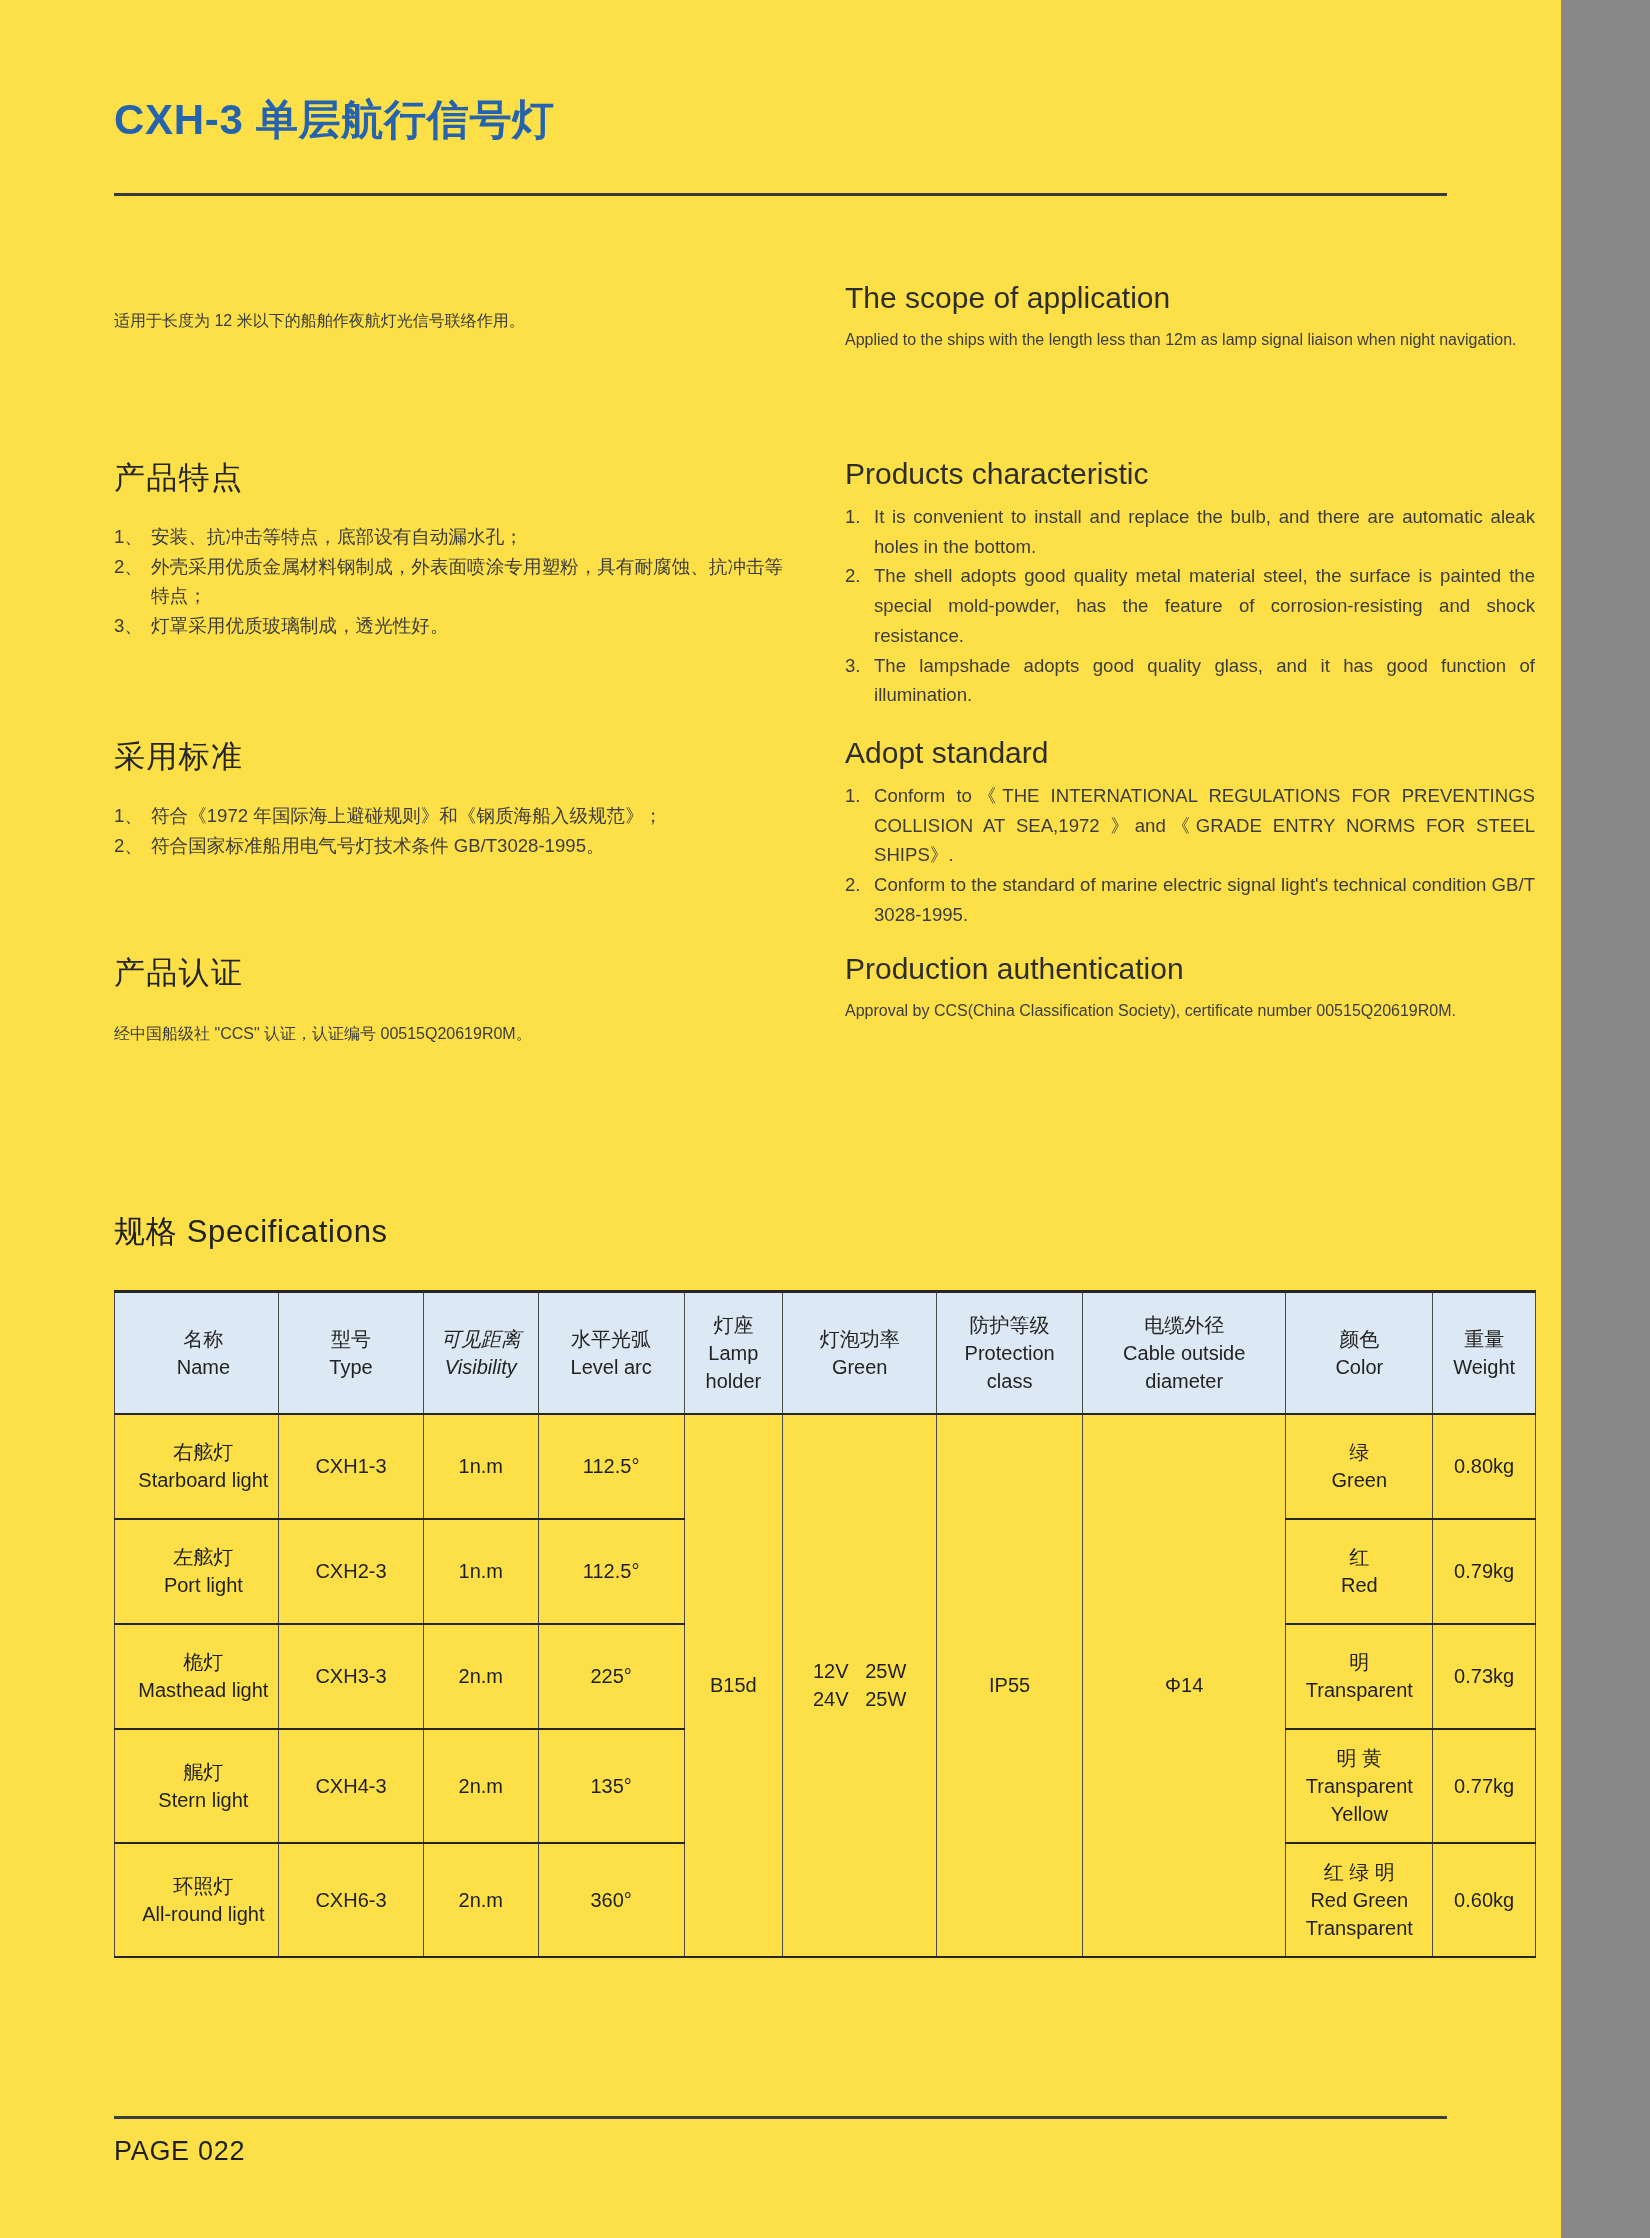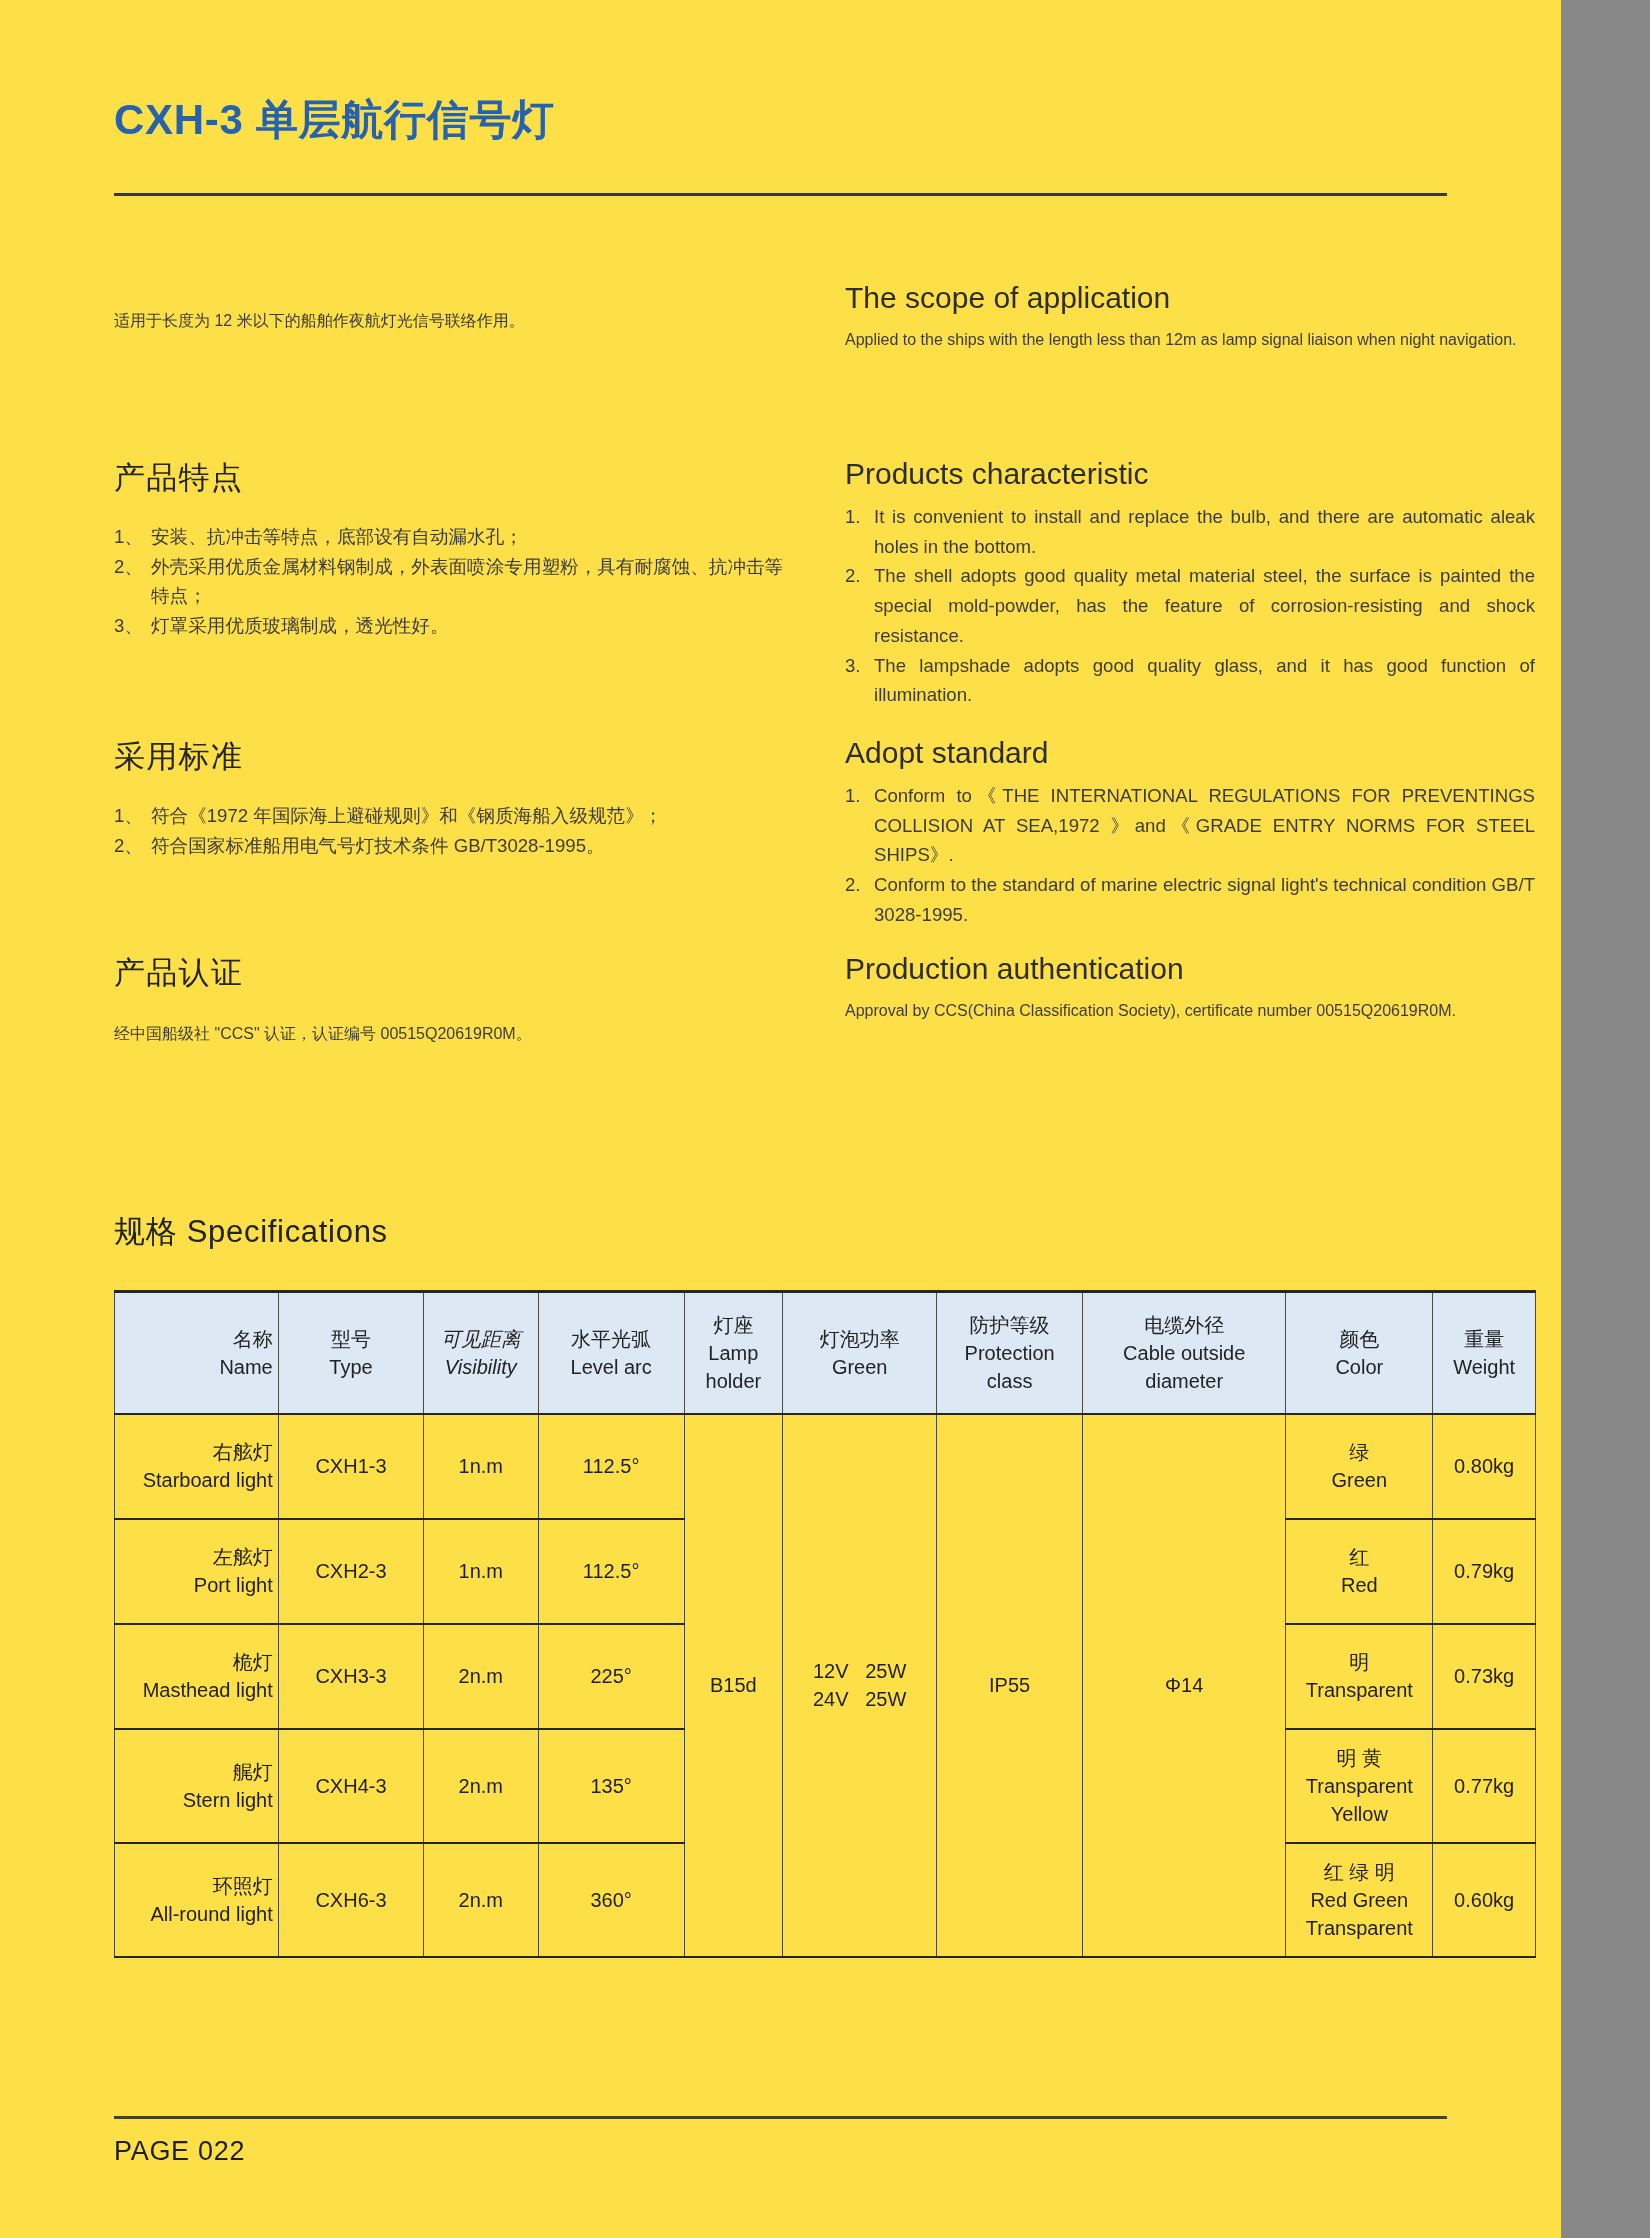--- a/index.html
+++ b/index.html
@@ -75,21 +75,21 @@
     border-top:3.3px solid #262626;
     border-bottom:2.7px solid #262626;
   }
   .spec tbody td{
     height:105px;
     font-size:20px;color:#1f1f1f;line-height:1.4;
     border-top:2.7px solid #262626;
     border-bottom:2.7px solid #262626;
   }
   .spec tr.tall td{height:114px;}
-  .spec .colName{width:163px;text-align:right;padding-left:19px;}
+  .spec .colName{width:163px;text-align:center;padding-left:19px;}
   .spec .colType{width:144px;}
   .spec .colVis{width:114px;font-style:italic;}
   .spec .colArc{width:145px;}
   .spec .colLamp{width:98px;}
   .spec .colBulb{width:153px;}
   .spec .colProt{width:145px;}
   .spec .colCable{width:202px;}
   .spec .colColor{width:146px;}
   .spec .colWeight{width:102px;}
   .spec tbody td.merged{border-top:2.7px solid #262626;border-bottom:2.7px solid #262626;}

